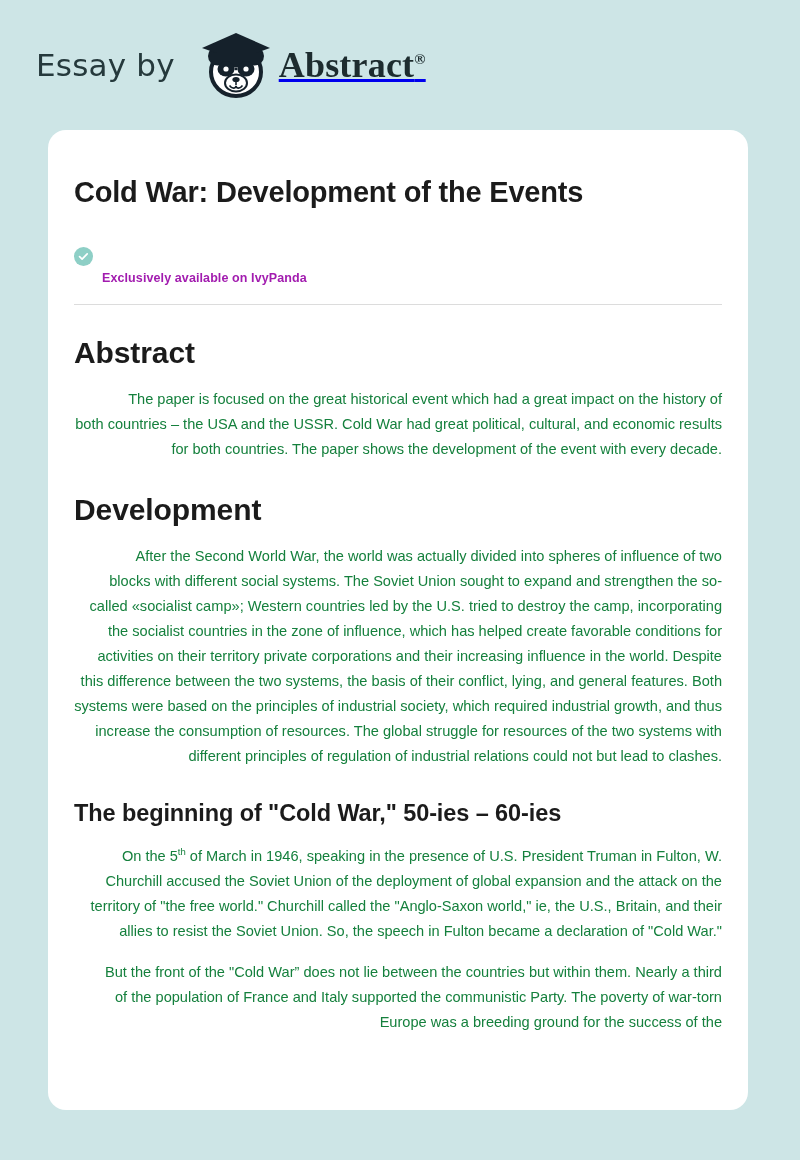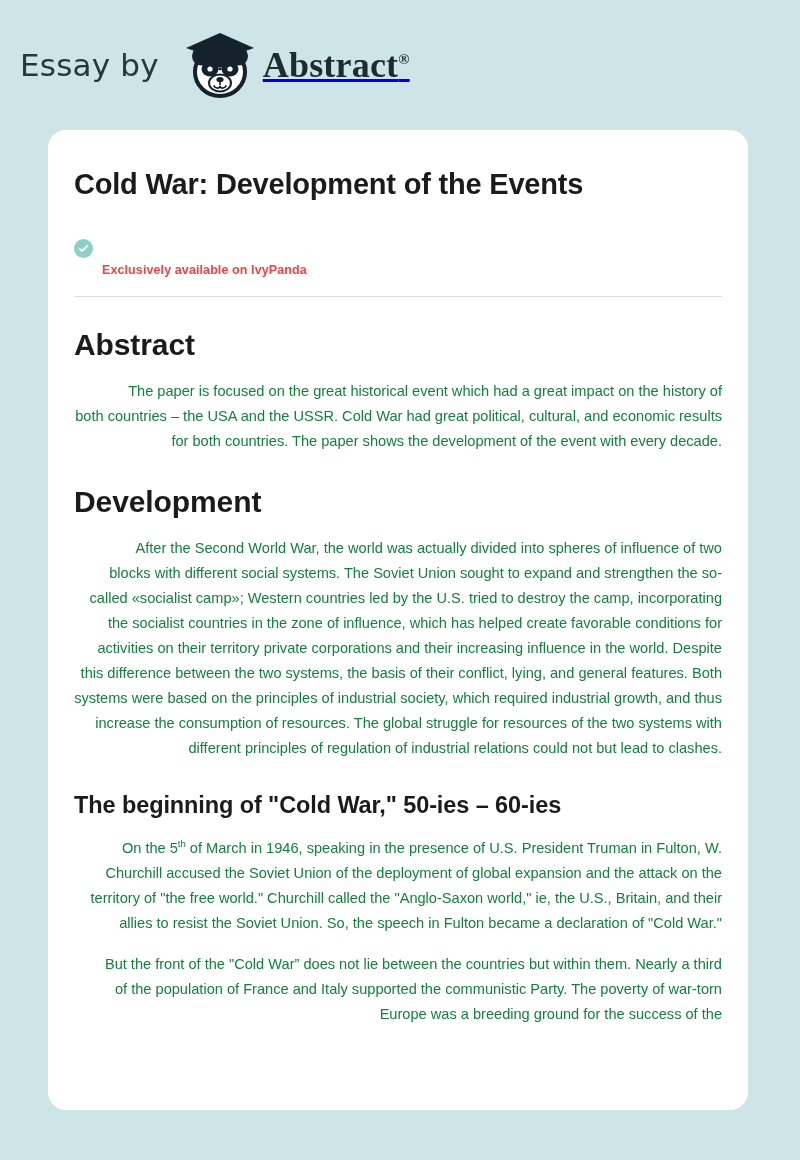--- a/index.html
+++ b/index.html
@@ -12,21 +12,21 @@
     background: #cde5e6;
     font-family: "Liberation Sans", sans-serif;
     overflow: hidden;
   }
 
   
   .brandbar {
     height: 130px;
     display: flex;
     align-items: center;
-    padding-left: 20px;
+    padding-left: 36px;
     box-sizing: border-box;
   }
   .brand-essay-by {
     font-family: "DejaVu Sans", sans-serif;
     font-size: 31px;
     font-weight: 400;
     color: #25393c;
     letter-spacing: .2px;
     line-height: 1;
   }
@@ -60,21 +60,21 @@
   
   .paper-card {
     position: absolute;
     left: 48px;
     top: 130px;
     width: 700px;
     height: 980px;
     background: #ffffff;
     border-radius: 18px;
     box-sizing: border-box;
-    padding: 0 26px;
+    padding: 8px 26px;
     overflow: hidden;
   }
 
   .doc-title {
     margin: 0;
     padding-top: 38px;
     font-size: 29px;
     font-weight: 700;
     color: #1b1b1b;
     letter-spacing: -0.2px;
@@ -94,21 +94,21 @@
     display: inline-flex;
     align-items: center;
     justify-content: center;
     flex: none;
   }
   .check-badge svg { display:block; }
   .exclusive-text {
     margin-left: 9px;
     font-size: 12.5px;
     font-weight: 700;
-    color: #ef4444;
+    color: #a21caf;
     letter-spacing: .1px;
     margin-top: 44px;
   }
 
   .divider {
     height: 1px;
     background: #dcdcdc;
     margin-top: 19px;
     margin-bottom: 4px;
   }

